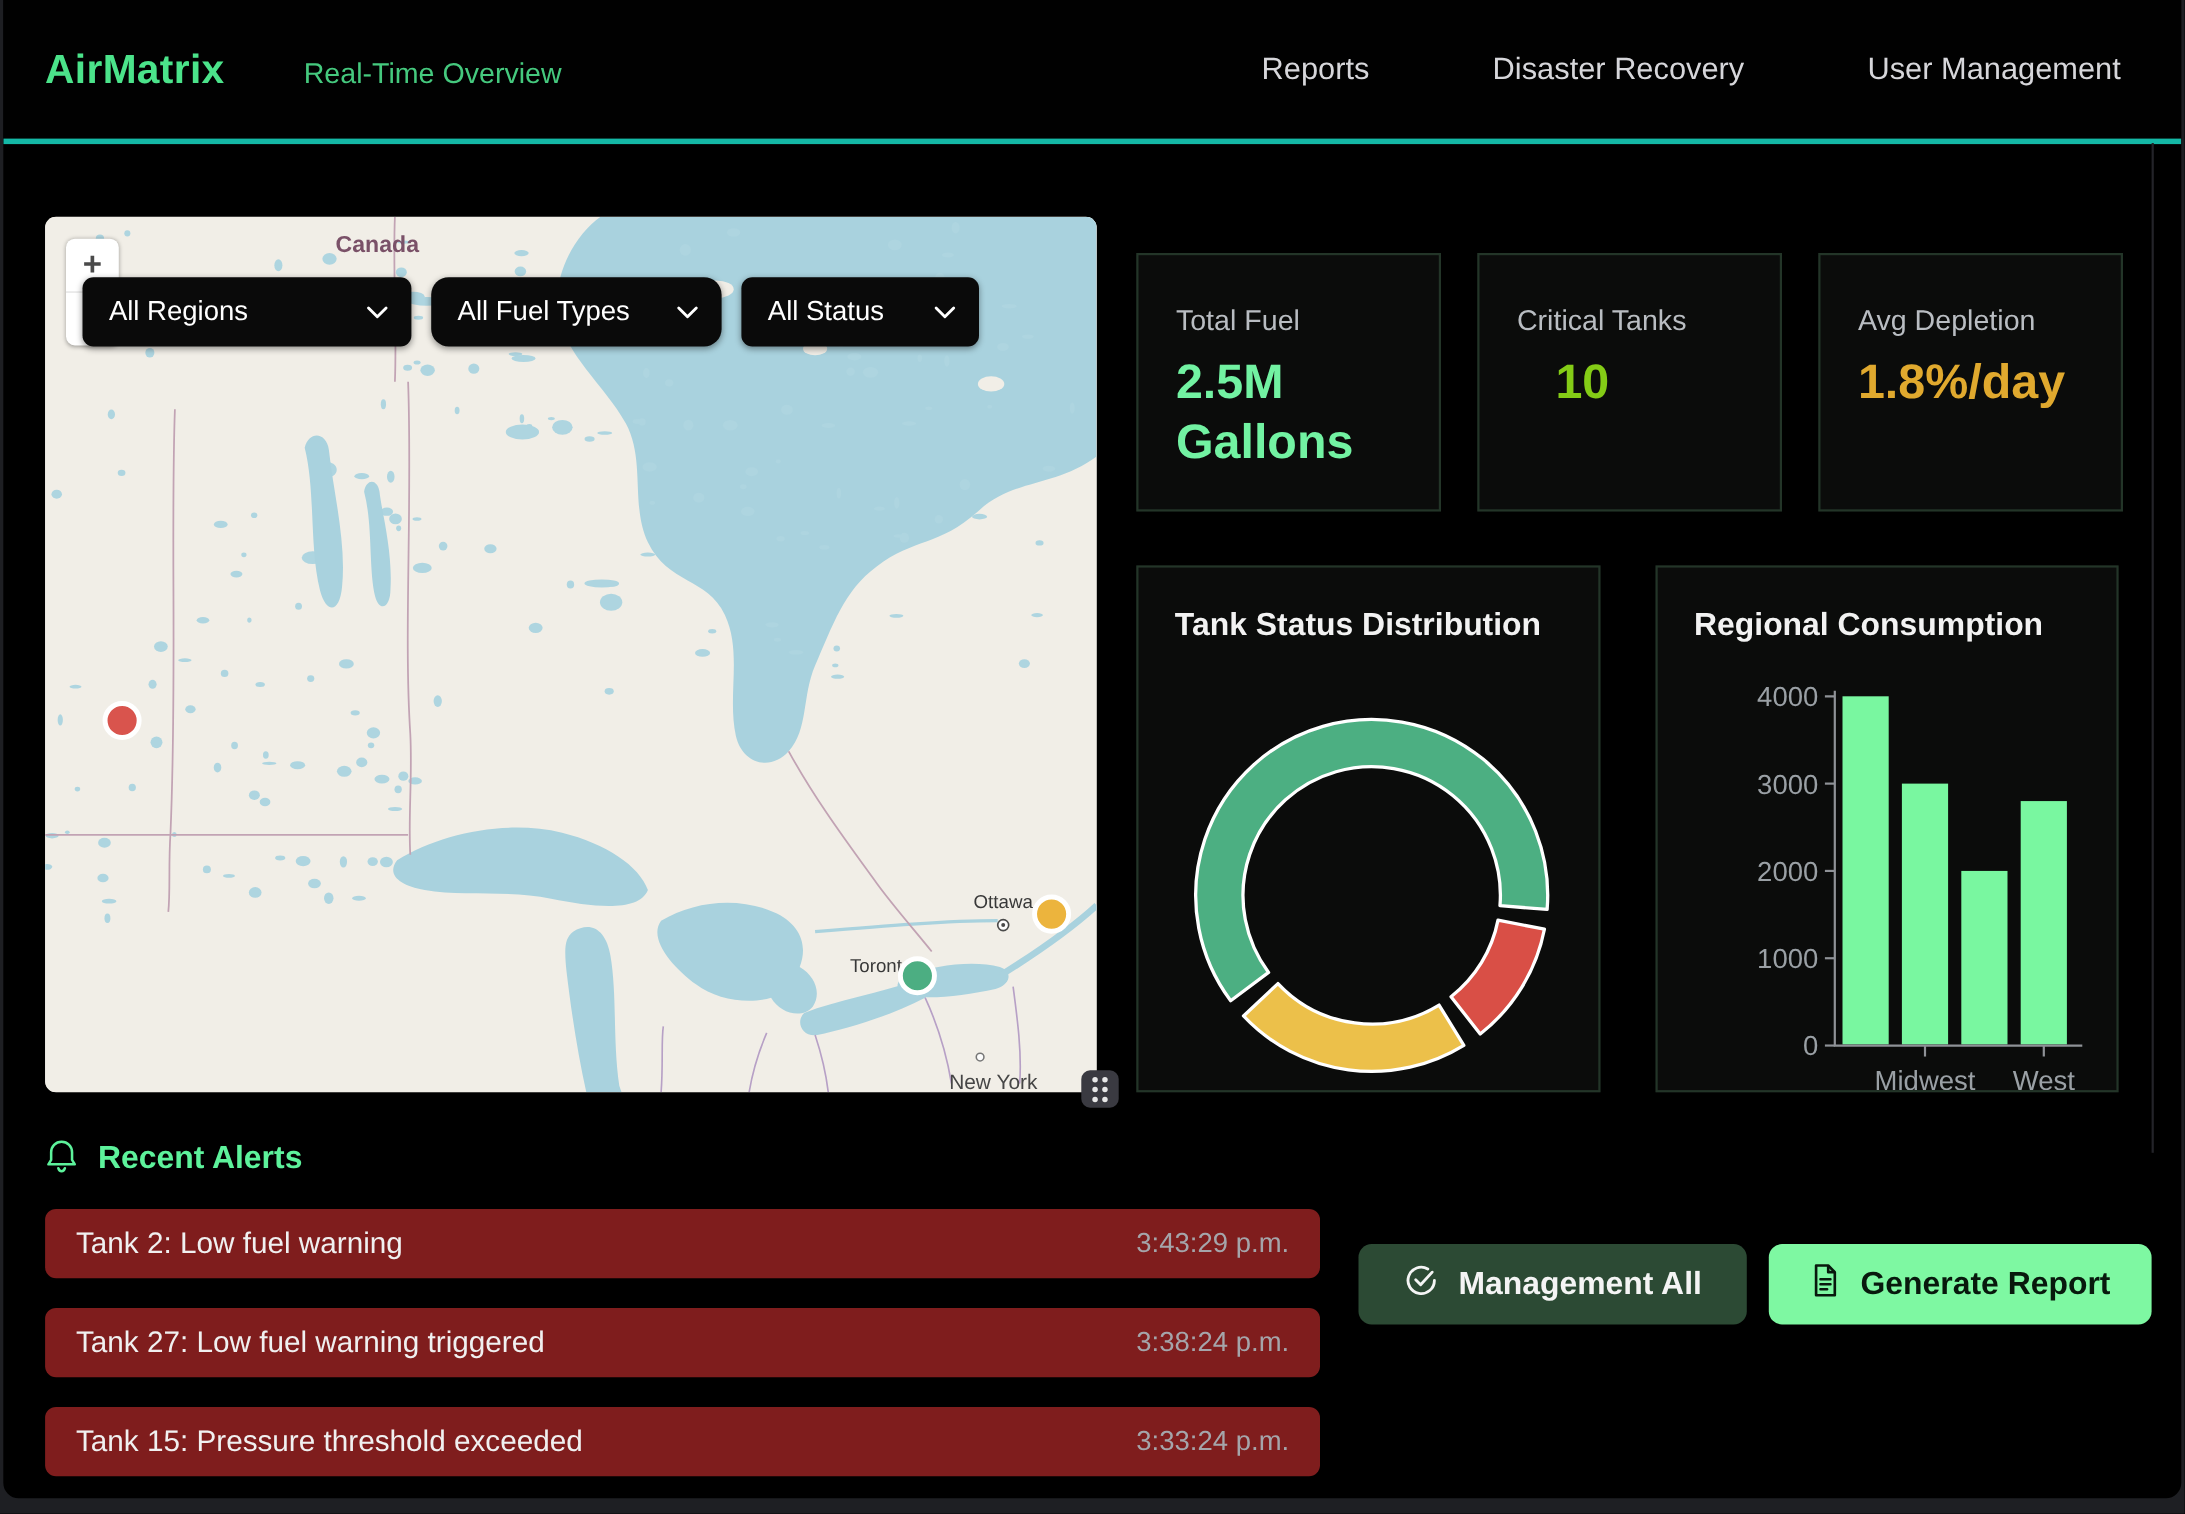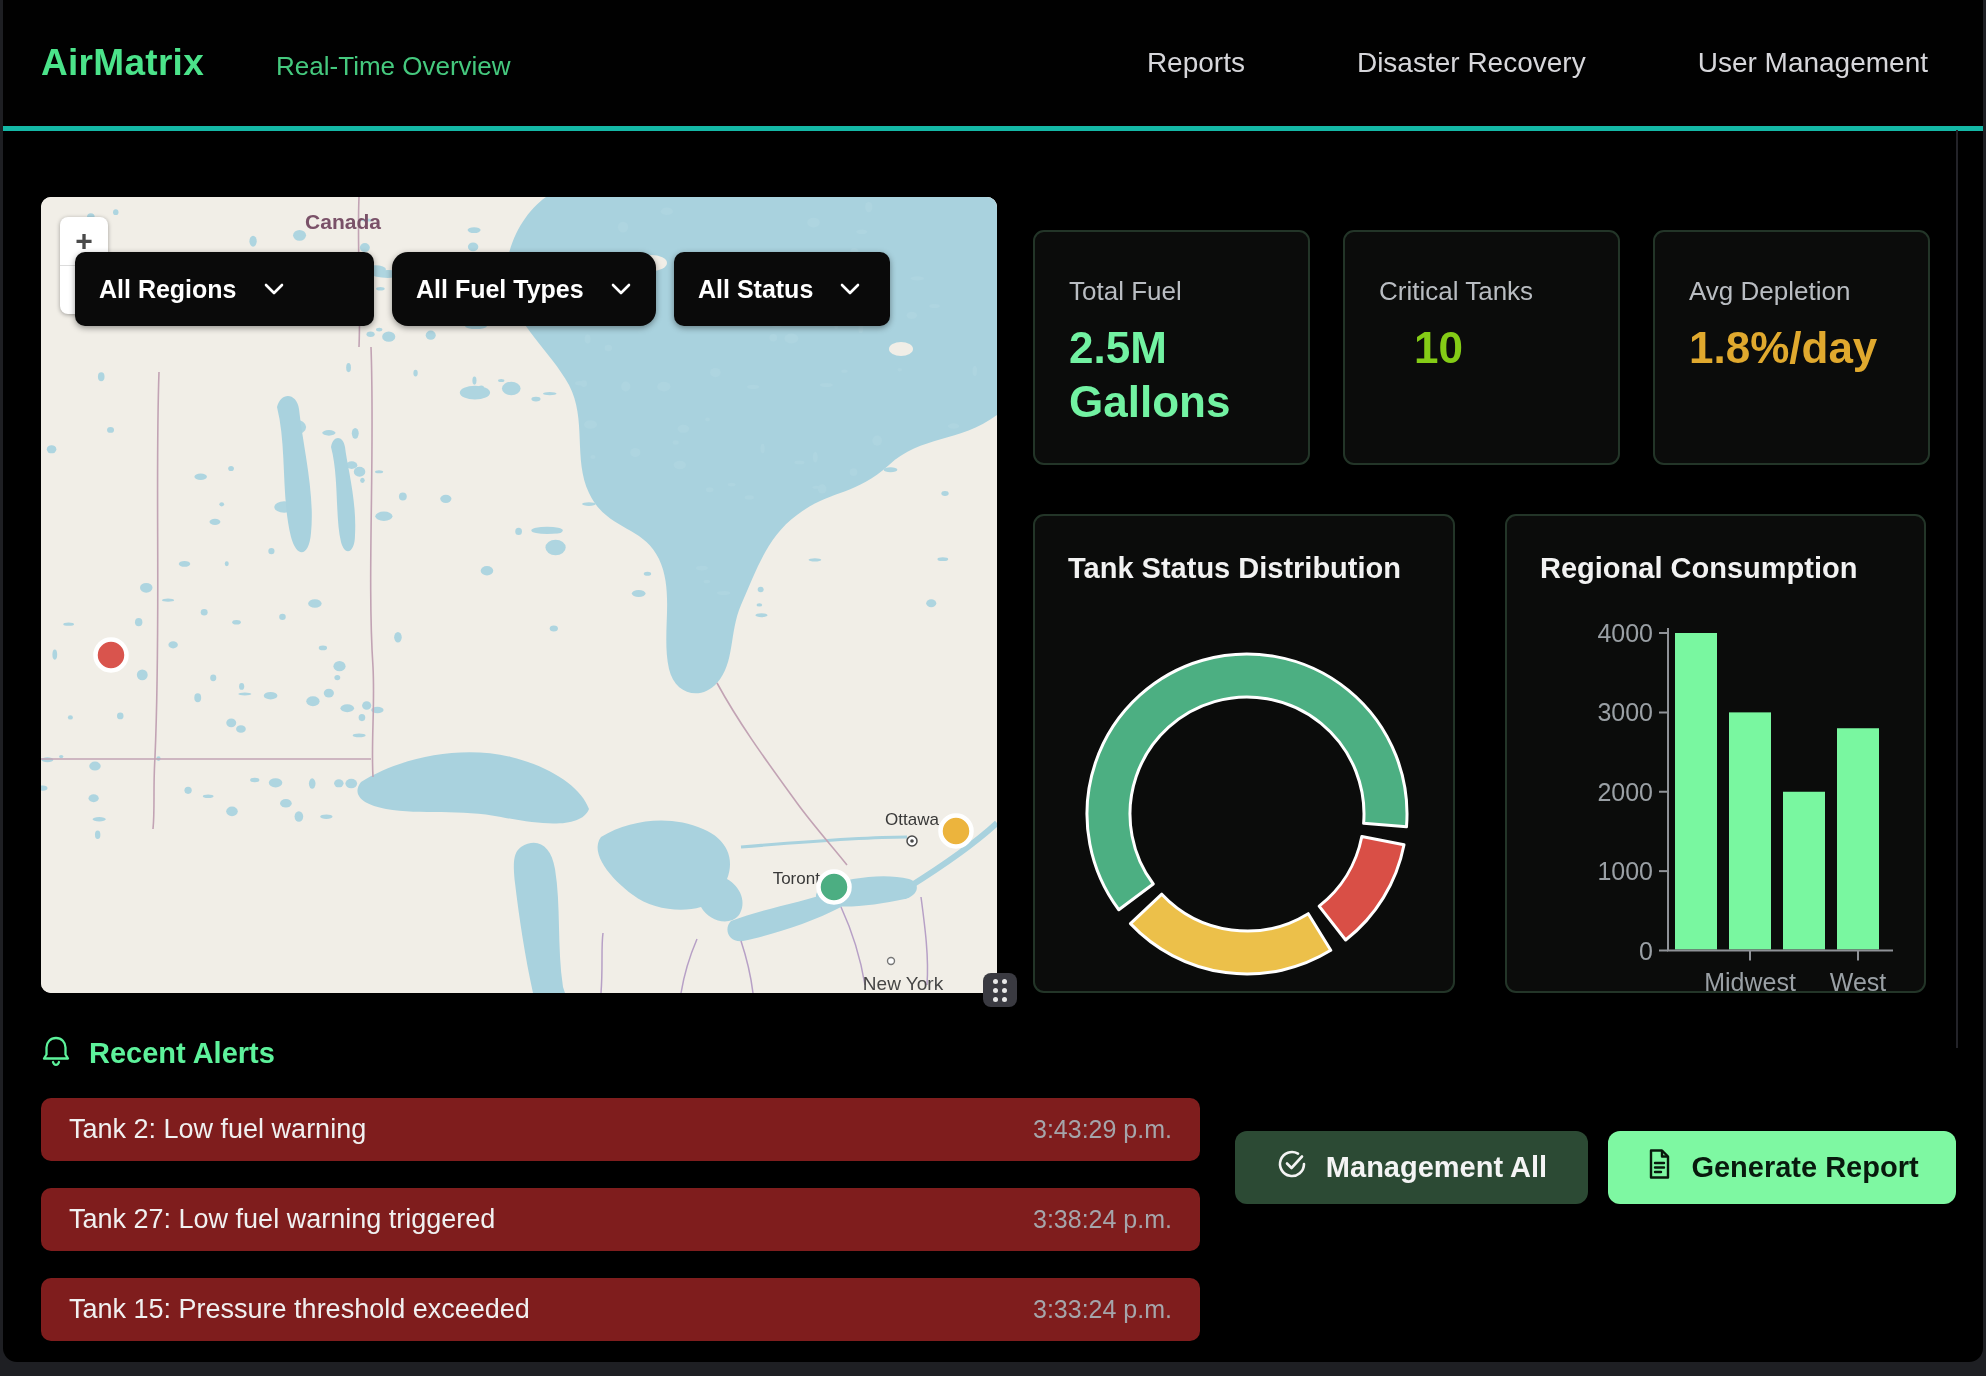--- a/index.html
+++ b/index.html
@@ -31,38 +31,38 @@
   .map svg{display:block;}
   .zoom-ctl{
     position:absolute;left:19px;top:20px;width:48px;background:#fff;border-radius:8px;
     box-shadow:0 1px 4px rgba(0,0,0,.35);z-index:2;overflow:hidden;
   }
   .zoom-btn{height:48px;display:flex;align-items:center;justify-content:center;
     font-size:30px;font-weight:bold;color:#4a4a4a;cursor:pointer;}
   .zoom-btn + .zoom-btn{border-top:1px solid #dcdcdc;}
   .filters{position:absolute;left:34px;top:55px;display:flex;gap:18px;z-index:3;}
   .filter{
-    height:74px;background:#0a0a0a;border-radius:10px;display:flex;align-items:center;
-    padding:0 20px 0 24px;color:#fff;
-    font-size:25px;font-weight:bold;box-shadow:0 2px 6px rgba(0,0,0,.4);cursor:pointer;
+    height:63px;background:#0a0a0a;border-radius:10px;display:flex;align-items:center;
+    justify-content:space-between;padding:0 20px 0 24px;color:#fff;
+    font-size:25px;font-weight:normal;box-shadow:0 2px 6px rgba(0,0,0,.4);cursor:pointer;
   }
   .filter .chev{margin-left:26px;display:flex;align-items:center;}
   .f-regions{width:255px;}
   .f-fuel{width:220px;border-radius:16px;}
   .f-status{width:172px;}
   .drag-handle{
     position:absolute;left:942px;top:776px;width:34px;height:34px;background:#3a3a41;
     border-radius:8px;z-index:4;display:grid;grid-template-columns:repeat(2,5px);
     grid-template-rows:repeat(3,5px);gap:4px;align-content:center;justify-content:center;
   }
   .drag-handle i{width:5px;height:5px;border-radius:50%;background:#e8e8e8;display:block;}
   
   .right-col{flex:1;margin:33px 58px 0 36px;}
   .stats-row{display:flex;gap:33px;}
-  .card{background:#0b0c0b;border:2px solid #233528;border-radius:11px;box-sizing:border-box;}
+  .card{background:#0b0c0b;border:2px solid #233528;border-radius:0;box-sizing:border-box;}
   .stat-card{width:277px;height:235px;padding:44px 34px 0 34px;}
   .stat-label{font-size:26px;color:#b9bdc2;}
   .stat-value{font-size:44px;font-weight:bold;margin-top:14px;line-height:1.22;max-width:205px;}
   .charts-row{display:flex;gap:50px;margin-top:49px;}
   .chart-card{position:relative;height:479px;overflow:hidden;}
   .donut-card{width:422px;}
   .bar-card{width:421px;}
   .chart-title{font-size:29px;font-weight:bold;color:#f2f2f2;margin:36px 0 0 33px;}
   .donut-card svg{position:absolute;left:22px;top:108px;}
   .bar-card svg{position:absolute;left:0;top:0;}

